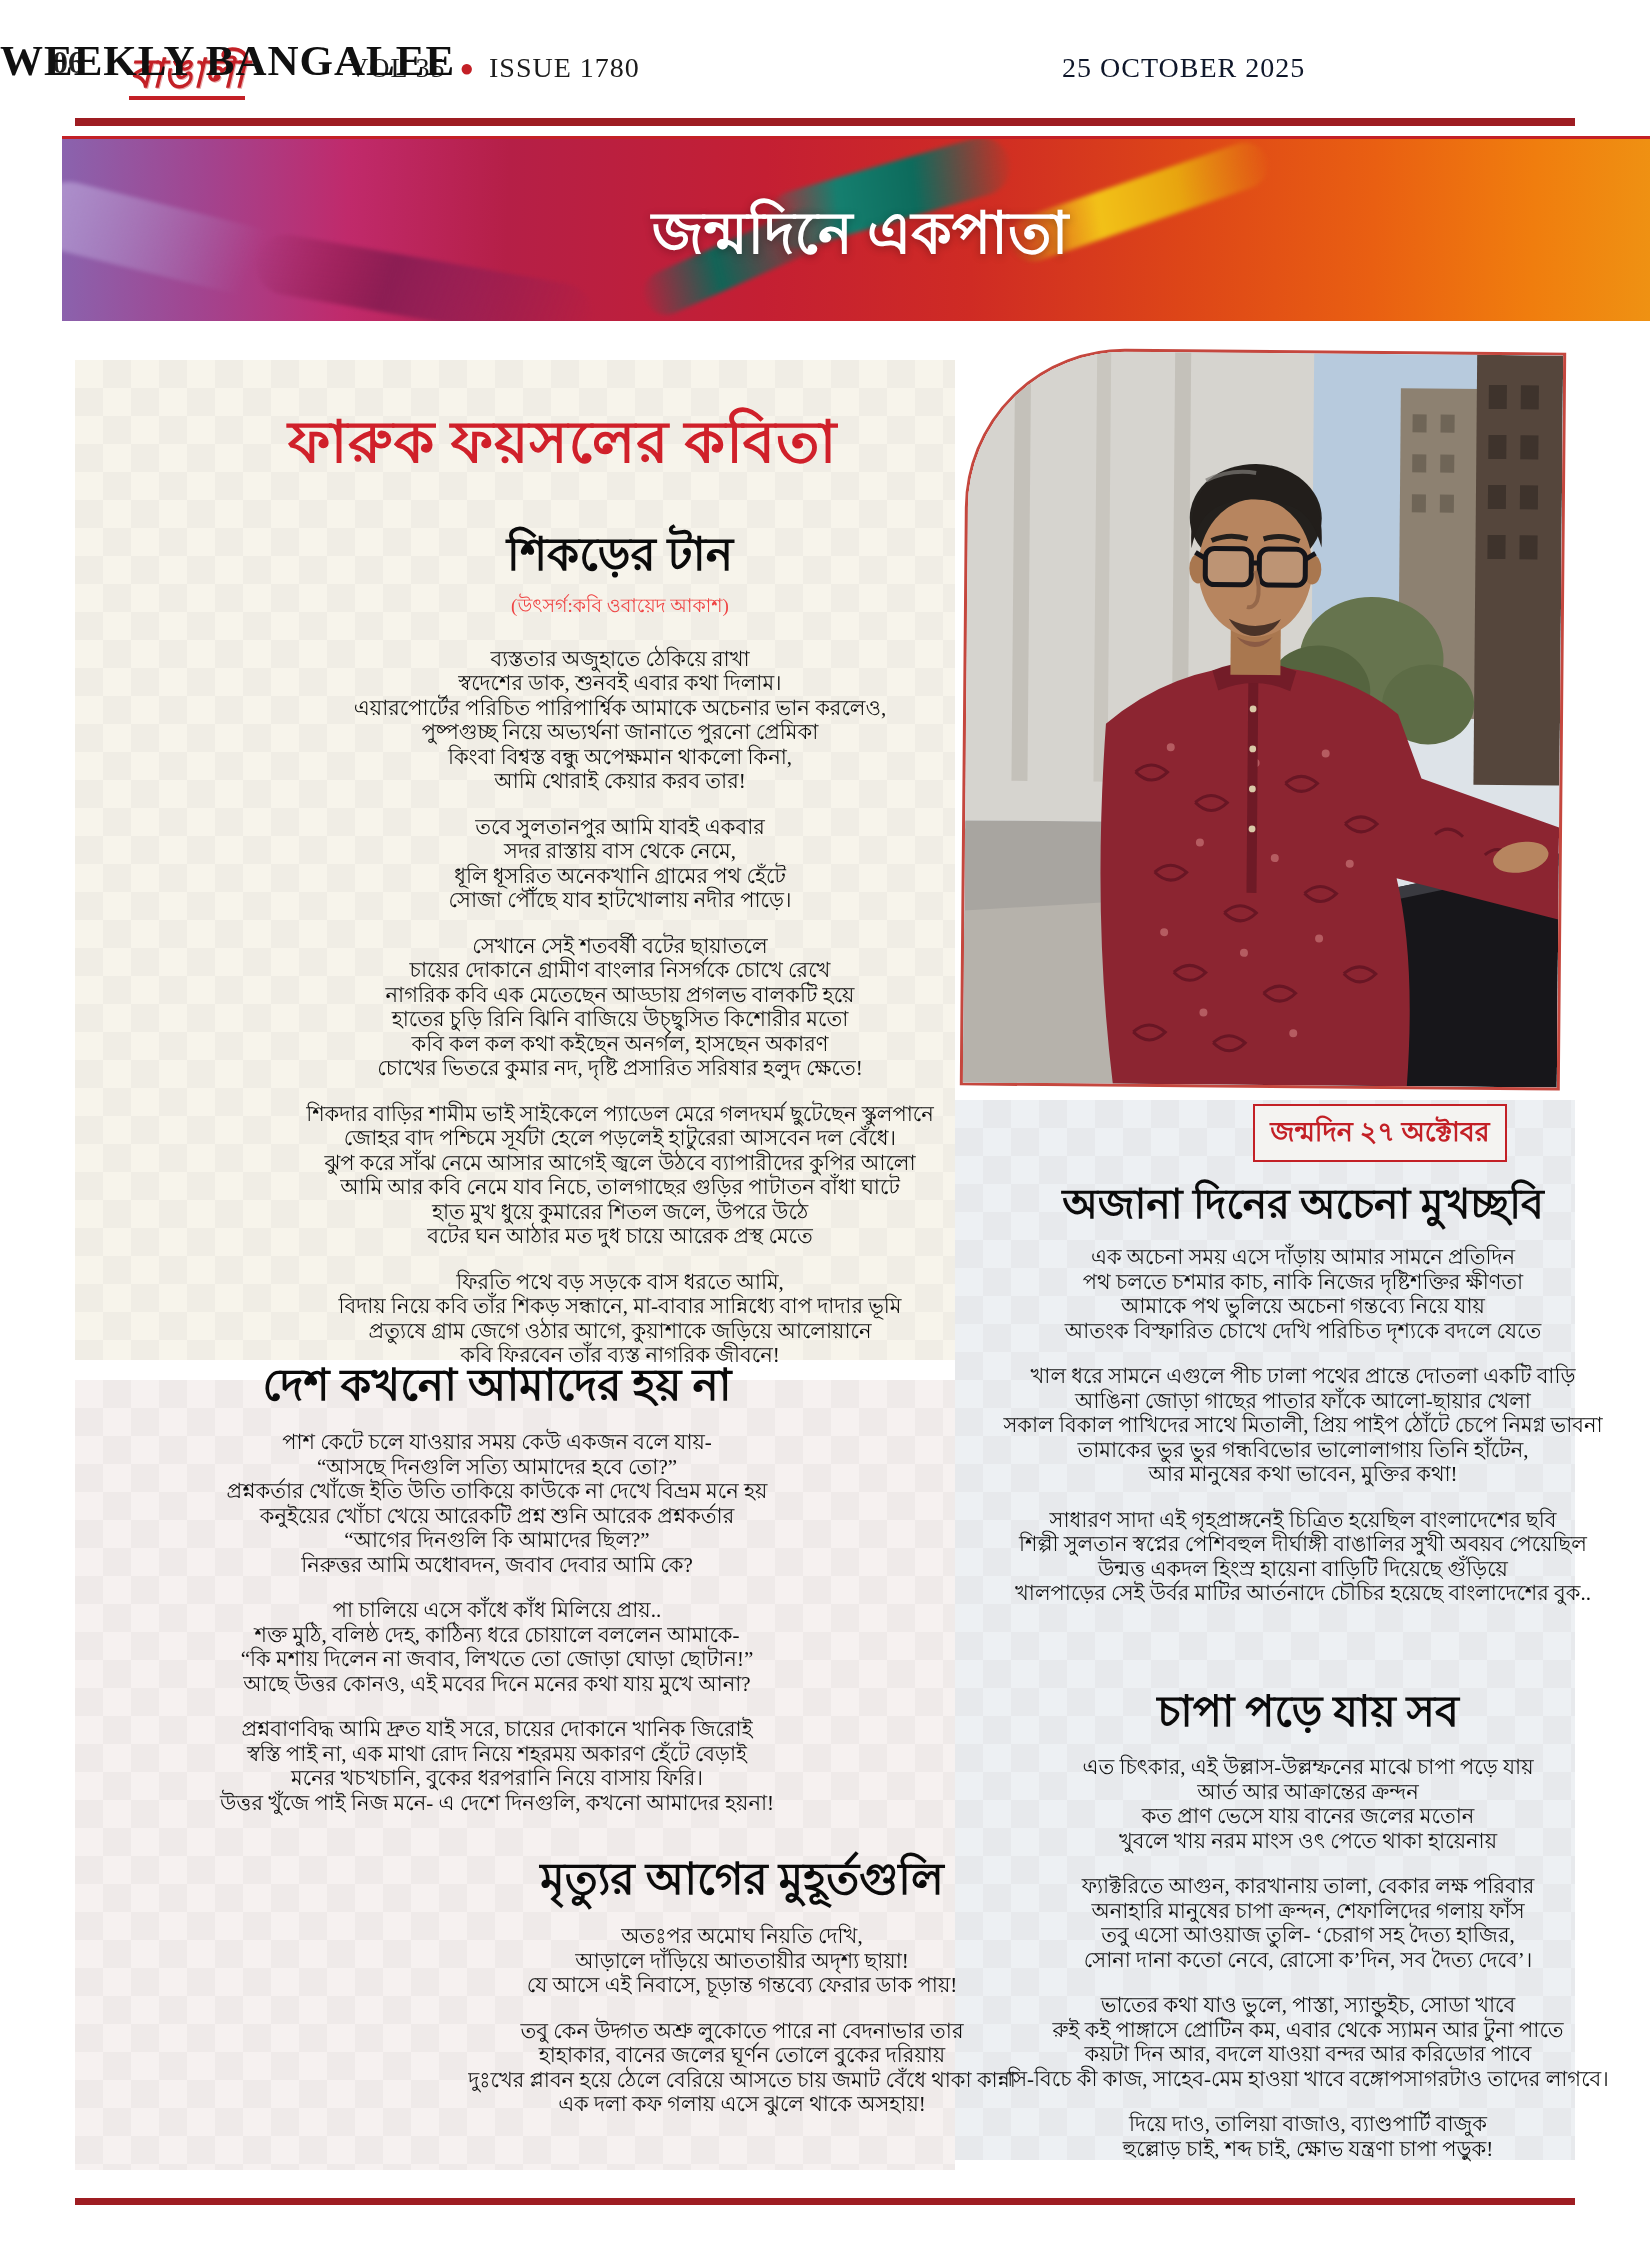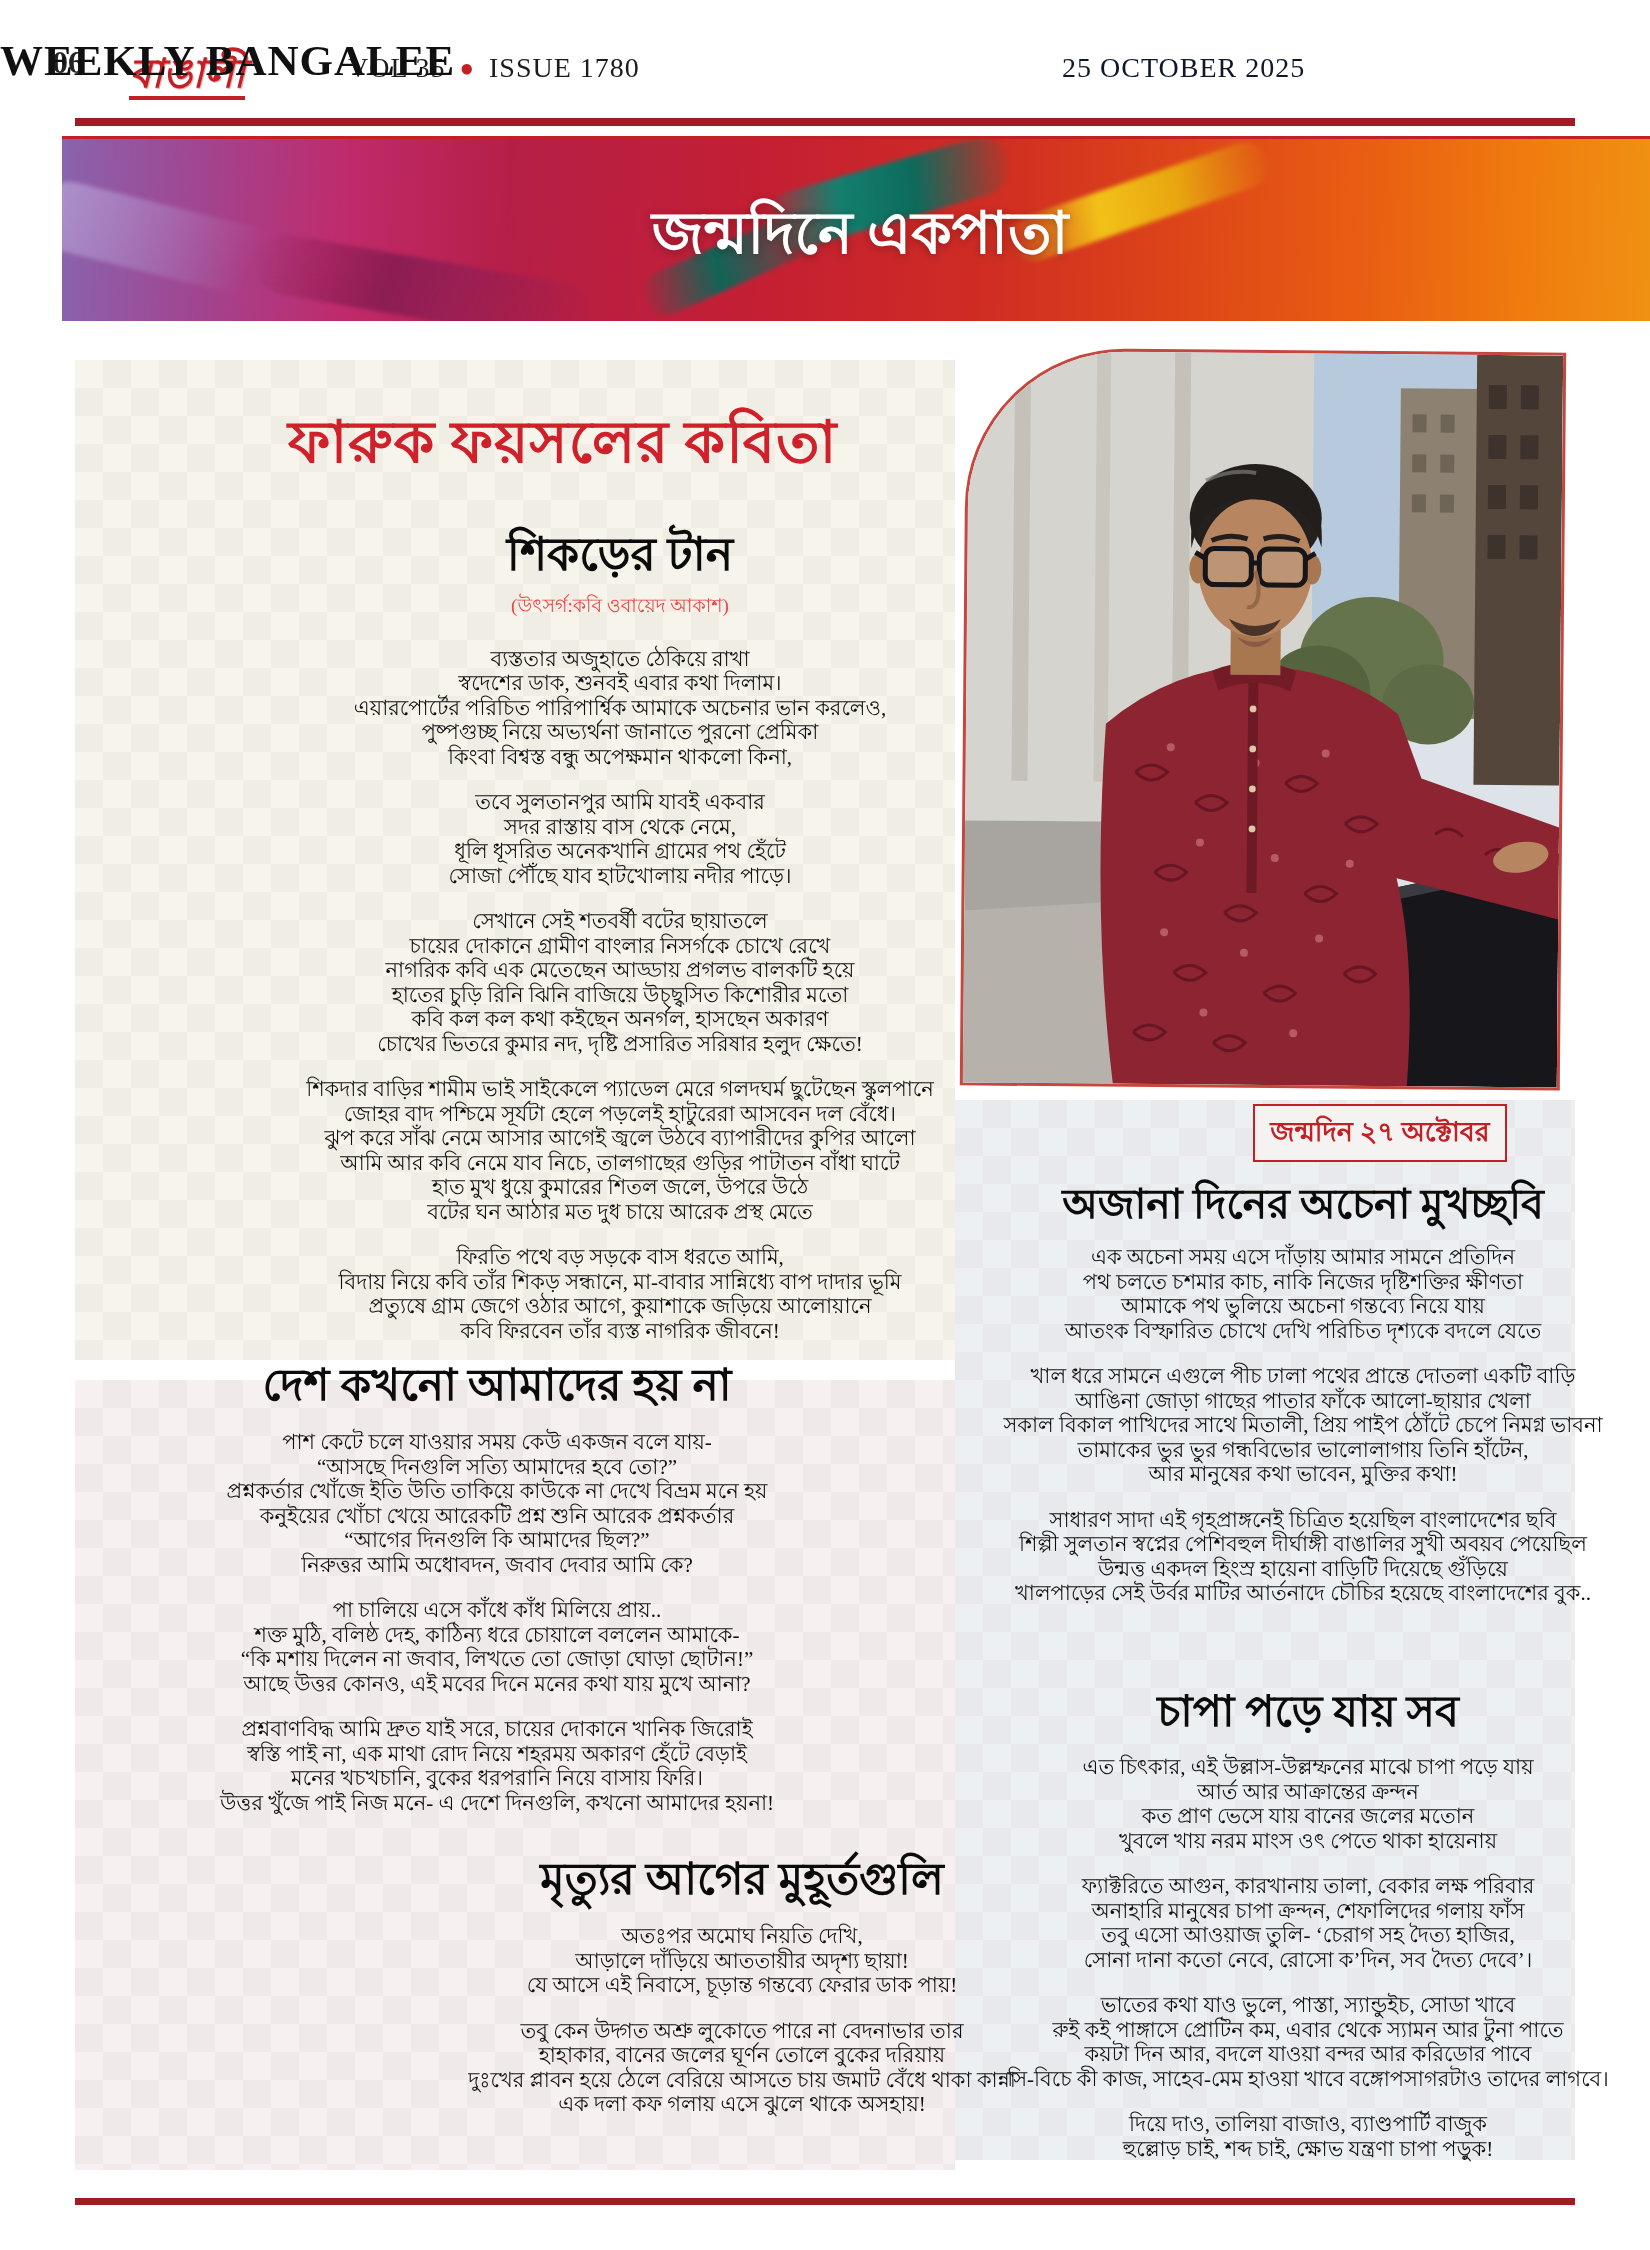--- a/index.html
+++ b/index.html
@@ -207,20 +207,21 @@
   <section class="poem poem-p0">
     <h3 class="poem-title">শিকড়ের টান</h3>
     <p class="dedication">(উৎসর্গ:কবি ওবায়েদ আকাশ)</p>
     <div class="poem-body">
         <div class="stanza">
           <div class="line">ব্যস্ততার অজুহাতে ঠেকিয়ে রাখা</div>
           <div class="line">স্বদেশের ডাক, শুনবই এবার কথা দিলাম।</div>
           <div class="line">এয়ারপোর্টের পরিচিত পারিপার্শ্বিক আমাকে অচেনার ভান করলেও,</div>
           <div class="line">পুষ্পগুচ্ছ নিয়ে অভ্যর্থনা জানাতে পুরনো প্রেমিকা</div>
           <div class="line">কিংবা বিশ্বস্ত বন্ধু অপেক্ষমান থাকলো কিনা,</div>
+          <div class="line">আমি থোরাই কেয়ার করব তার!</div>
         </div>
         <div class="stanza">
           <div class="line">তবে সুলতানপুর আমি যাবই একবার</div>
           <div class="line">সদর রাস্তায় বাস থেকে নেমে,</div>
           <div class="line">ধূলি ধূসরিত অনেকখানি গ্রামের পথ হেঁটে</div>
           <div class="line">সোজা পৌঁছে যাব হাটখোলায় নদীর পাড়ে।</div>
         </div>
         <div class="stanza">
           <div class="line">সেখানে সেই শতবর্ষী বটের ছায়াতলে</div>
           <div class="line">চায়ের দোকানে গ্রামীণ বাংলার নিসর্গকে চোখে রেখে</div>

